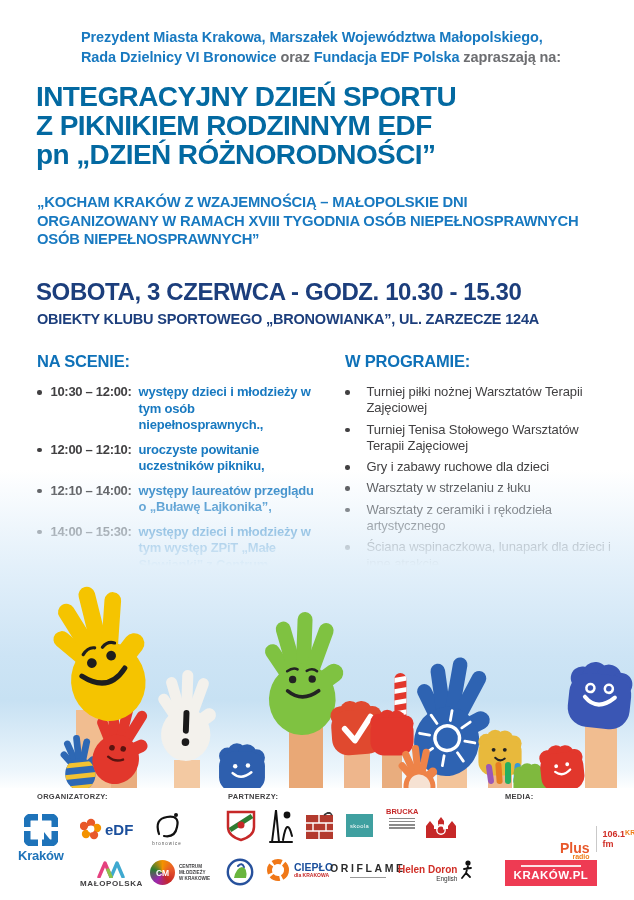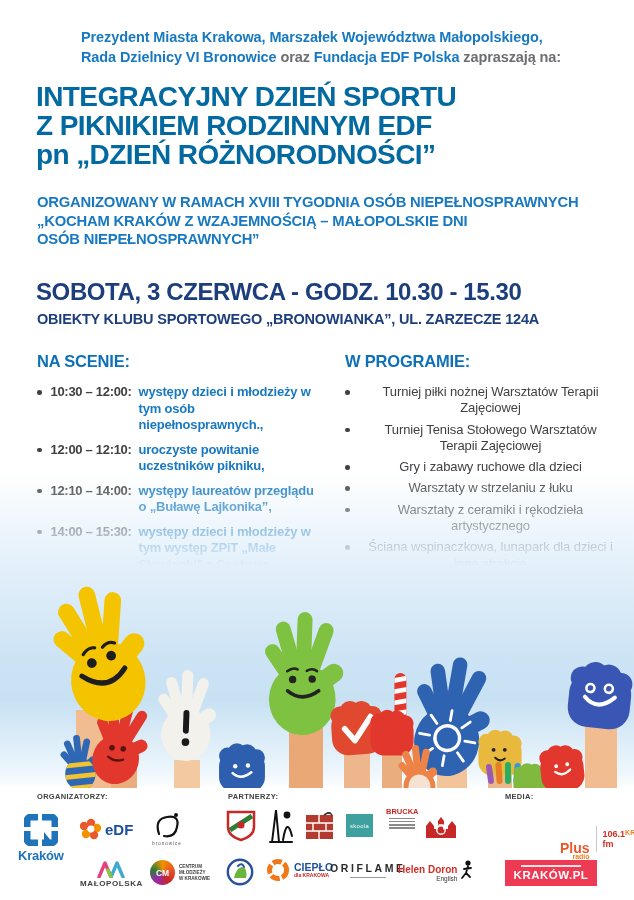--- a/index.html
+++ b/index.html
@@ -16,21 +16,21 @@
 
   
   .col{position:absolute;top:352px;}
   .col-left{left:37px;width:290px;}
   .col-right{left:345px;width:272px;}
   .col h3{margin:0 0 13px 0;font-size:16.5px;font-weight:bold;color:#0e71b8;letter-spacing:-0.2px;}
   .s-item{display:flex;margin-bottom:8px;}
   .dot{flex:0 0 auto;width:4.5px;height:4.5px;border-radius:50%;background:#414042;margin:6px 9px 0 0;}
   .s-time{flex:0 0 88px;font-size:13px;font-weight:bold;color:#414042;letter-spacing:-0.3px;line-height:16.5px;}
   .s-desc{width:178px;font-size:13px;font-weight:bold;color:#1879c0;line-height:16.5px;letter-spacing:-0.2px;}
-  .p-item{display:flex;margin-bottom:5px;text-align:center;}
+  .p-item{display:flex;margin-bottom:5px;}
   .p-item .dot{margin-right:17px;}
   .p-text{width:248px;font-size:13px;color:#414042;line-height:16.3px;letter-spacing:-0.1px;}
 
   
   .sky{position:absolute;left:0;top:470px;width:634px;height:320px;
        background:linear-gradient(180deg,rgba(255,255,255,0) 0%,#e3f0fa 30%,#cde4f5 58%,#c7e1f3 72%,#edf6fc 94%,#ffffff 100%);}
   .hands{position:absolute;left:0;top:500px;width:634px;height:290px;}
 
   
   .footer{position:absolute;left:0;top:788px;width:634px;height:112px;background:#fff;}
@@ -79,22 +79,22 @@
     <div><span>Rada Dzielnicy VI Bronowice</span><span class="gray"> oraz </span><span>Fundacja EDF Polska</span><span class="gray"> zapraszają na:</span></div>
   </div>
 
   <div class="title">
     <div>INTEGRACYJNY DZIEŃ SPORTU</div>
     <div>Z PIKNIKIEM RODZINNYM EDF</div>
     <div>pn „DZIEŃ RÓŻNORODNOŚCI”</div>
   </div>
 
   <div class="subtitle">
+    <div>„KOCHAM KRAKÓW Z WZAJEMNOŚCIĄ – MAŁOPOLSKIE DNI</div>
     <div>ORGANIZOWANY W RAMACH XVIII TYGODNIA OSÓB NIEPEŁNOSPRAWNYCH</div>
-    <div>„KOCHAM KRAKÓW Z WZAJEMNOŚCIĄ – MAŁOPOLSKIE DNI</div>
     <div>OSÓB NIEPEŁNOSPRAWNYCH”</div>
   </div>
 
   <div class="when">SOBOTA, 3 CZERWCA - GODZ. 10.30 - 15.30</div>
   <div class="where">OBIEKTY KLUBU SPORTOWEGO „BRONOWIANKA”, UL. ZARZECZE 124A</div>
 
   <div class="col col-left">
     <h3>NA SCENIE:</h3>
     <div class="s-item">
         <span class="dot"></span>

